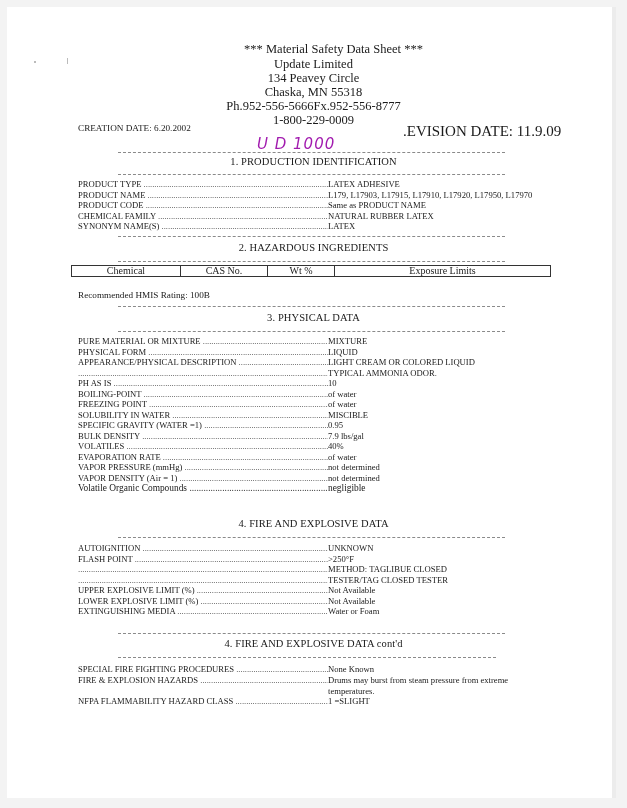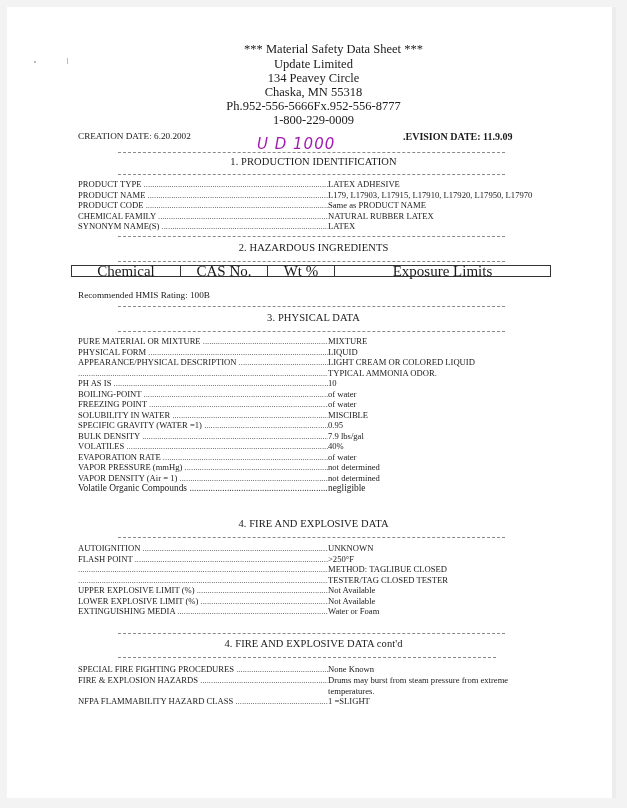--- a/index.html
+++ b/index.html
@@ -10,43 +10,43 @@
   .abs { position:absolute; white-space:nowrap; }
   .hdr { position:absolute; left:0; width:627px; text-align:center; font-size:12.5px; line-height:15px; }
   .dash { position:absolute; height:0; border-top:1px dashed #8a8a8a; }
   .sec-title { position:absolute; left:0; width:627px; text-align:center; font-size:10.5px; letter-spacing:0.1px; }
   .row { position:absolute; left:78px; font-size:8.6px; line-height:10.5px; white-space:nowrap; }
   .row .lbl { position:absolute; left:0; width:250px; overflow:hidden; white-space:nowrap; }
   .row .lbl::after { content:" ............................................................................................................................................................................................"; color:#333; }
   .row .val { position:absolute; left:250px; white-space:nowrap; }
   .row .val2 { position:absolute; left:250px; top:10.5px; white-space:nowrap; }
   .hand { position:absolute; font-family:"DejaVu Sans", sans-serif; font-style:italic; font-size:15px; color:#a21caf; letter-spacing:1px; }
-  table.haz { position:absolute; left:71px; top:265px; width:480px; border-collapse:collapse; font-size:15px; }
+  table.haz { position:absolute; left:71px; top:265px; width:480px; border-collapse:collapse; font-size:10px; }
   table.haz td, table.haz th { border:1px solid #333; padding:0 3px; height:10px; line-height:10px; font-weight:normal; }
   table.haz th { text-align:center; }
-  .small { font-size:8.6px;margin-top:8px; }
+  .small { font-size:8.6px; }
   .spec { position:absolute; width:2px; height:2px; background:#bbb; }
 </style>
 </head>
 <body>
 
 <div class="page"></div>
 <div class="edge"></div>
 <div class="spec" style="left:34px;top:61px;"></div>
 <div class="spec" style="left:67px;top:58px;height:6px;width:1px;"></div>
 
 <div class="hdr" style="top:42px;margin-left:20px;">*** Material Safety Data Sheet ***</div>
 <div class="hdr" style="top:57px;">Update Limited</div>
 <div class="hdr" style="top:71px;text-align:center;">134 Peavey Circle</div>
 <div class="hdr" style="top:85px;">Chaska, MN  55318</div>
 <div class="hdr" style="top:99px;">Ph.952-556-5666Fx.952-556-8777</div>
 <div class="hdr" style="top:113px;">1-800-229-0009</div>
 
 <div class="abs small" style="left:78px;top:123px;font-size:9.2px;">CREATION DATE: 6.20.2002</div>
-<div class="abs small" style="left:403px;top:123px;font-size:10px;font-weight:bold;">.EVISION DATE: 11.9.09</div>
+<div class="abs small" style="left:403px;top:123px;font-size:15px;">.EVISION DATE: 11.9.09</div>
 <div class="hand" style="left:257px;top:135px;">U D 1000</div>
 
 <div class="dash" style="left:118px;width:387px;top:152px;"></div>
 <div class="sec-title" style="top:156px;">1.  PRODUCTION IDENTIFICATION</div>
 <div class="dash" style="left:118px;width:387px;top:174px;"></div>
 
 <div class="row" style="top:179px;">
     <span class="lbl">PRODUCT TYPE</span>
     <span class="val">LATEX ADHESIVE</span>
   </div>

